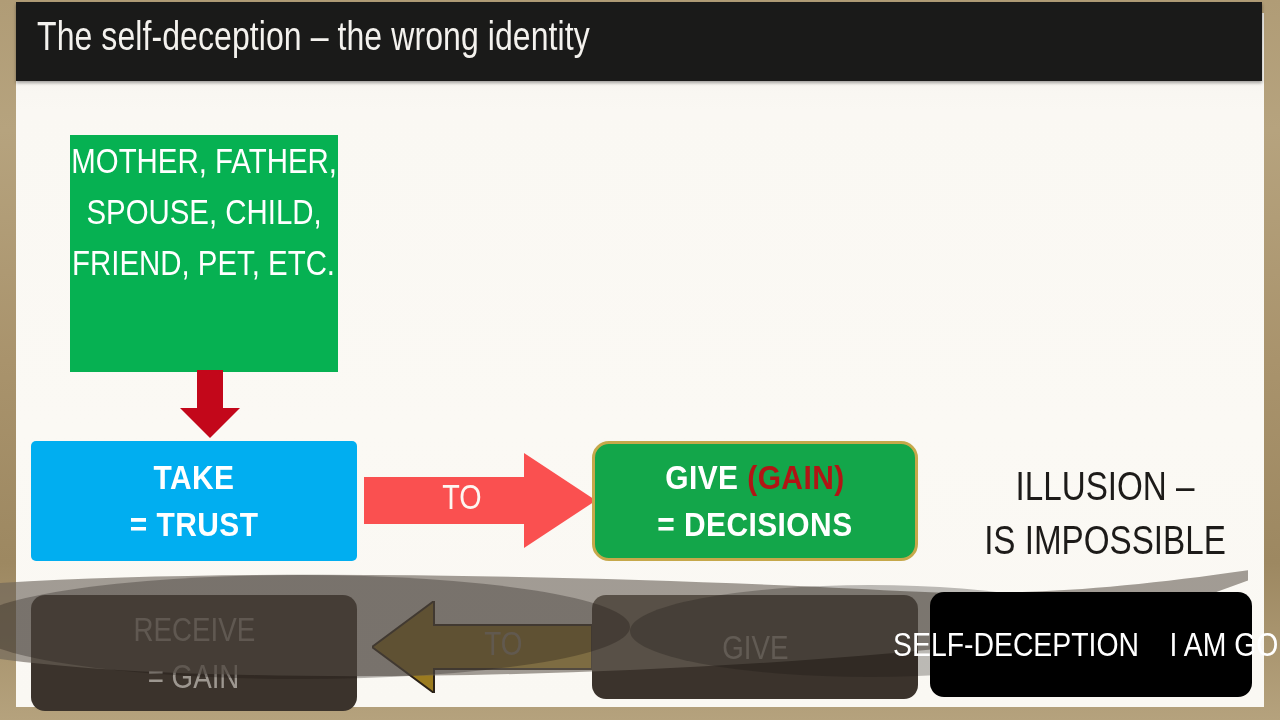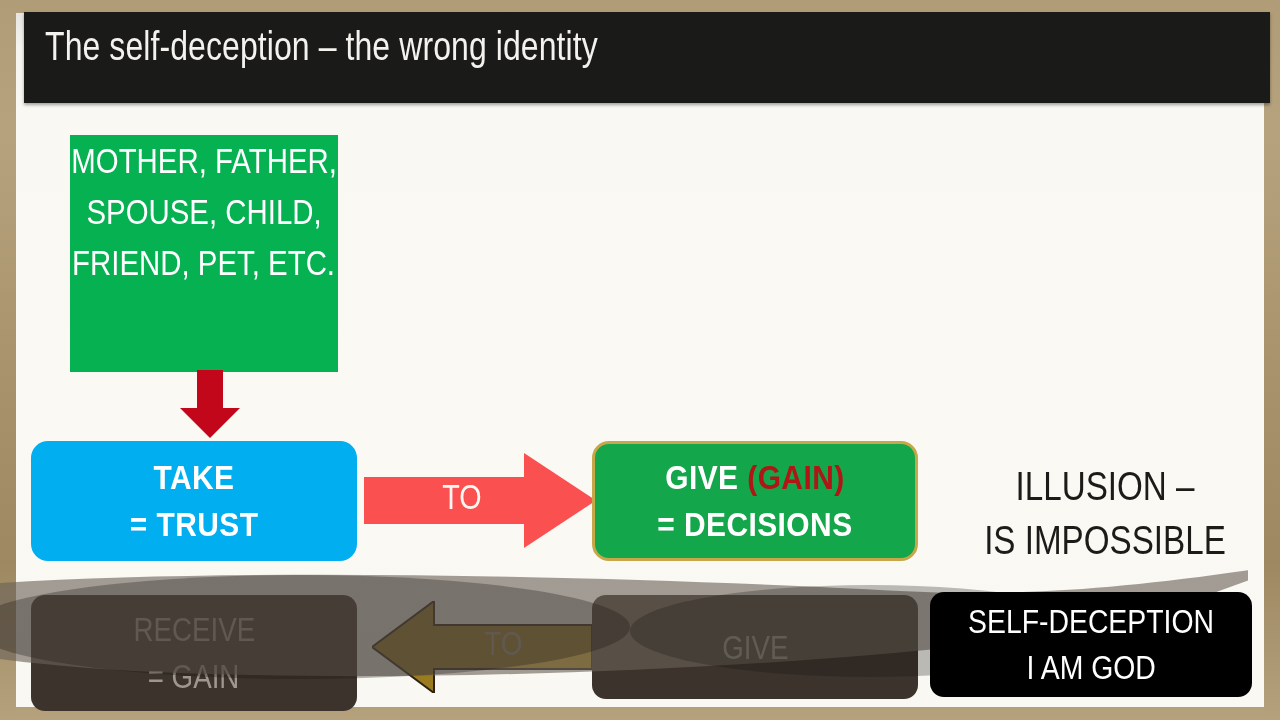--- a/index.html
+++ b/index.html
@@ -22,26 +22,25 @@
     top: 13px;
     width: 1248px;
     height: 694px;
     background:
       linear-gradient(180deg, #e7e5e1 0%, #f6f4ef 5%, #faf8f3 14%, #fbf9f4 60%, #faf8f3 100%);
   }
   
   #titlebar {
     position: absolute;
     left: 16px;
-    top: 12px;
+    top: 2px;
     width: 1246px;
-    height: 91px;
+    height: 79px;
     background: #1a1a19;
     box-shadow: 0 2px 3px rgba(0,0,0,0.35);
-    margin-left: 8px;
   }
   #title-text {
     position: absolute;
     left: 21px;
     top: 12px;
     color: #f4f2ee;
     font-size: 40px;
     letter-spacing: 0.1px;
     font-weight: 400;
     transform: scaleX(0.80);
@@ -85,21 +84,21 @@
     height: 68px;
   }
   
   #take-box {
     position: absolute;
     left: 31px;
     top: 441px;
     width: 326px;
     height: 120px;
     background: #01aef0;
-    border-radius: 17px;
+    border-radius: 5px;
     display: flex;
     flex-direction: column;
     align-items: center;
     justify-content: center;
   }
   #take-box .line {
     color: #ffffff;
     font-size: 34px;
     line-height: 47px;
     font-weight: bold;
@@ -199,21 +198,21 @@
     white-space: nowrap;
   }
   #receive-box { left: 31px;  top: 595px; width: 326px; height: 116px; }
   #give-box    { left: 592px; top: 595px; width: 326px; height: 104px; }
   #self-deception-box {
     position: absolute;
     left: 930px; top: 592px; width: 322px; height: 105px;
     background: #000000;
     border-radius: 14px;
     display: flex;
-    flex-direction: column;
+    flex-direction: row;
     align-items: center;
     justify-content: center;
     z-index: 7;
   }
   #self-deception-box .line {
     color: #ffffff;
     font-size: 33px;
     line-height: 46px;
     font-weight: 400;
     transform: scaleX(0.86);

